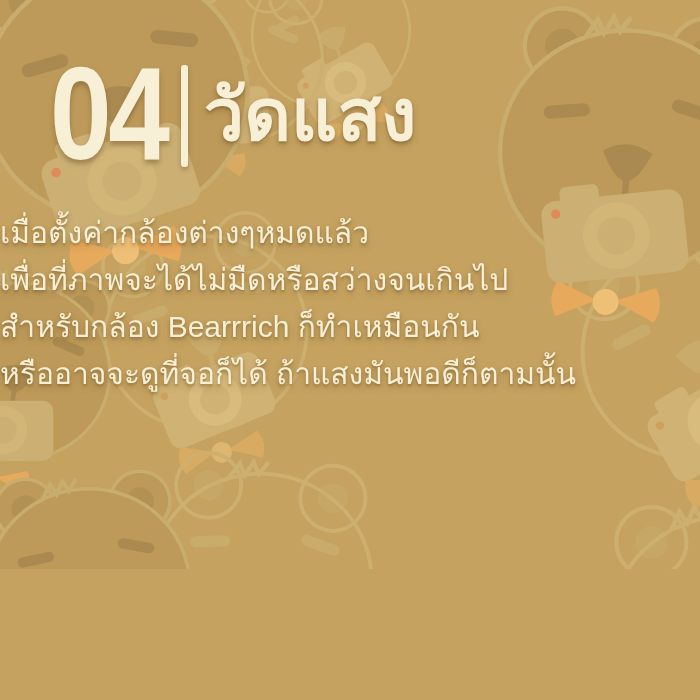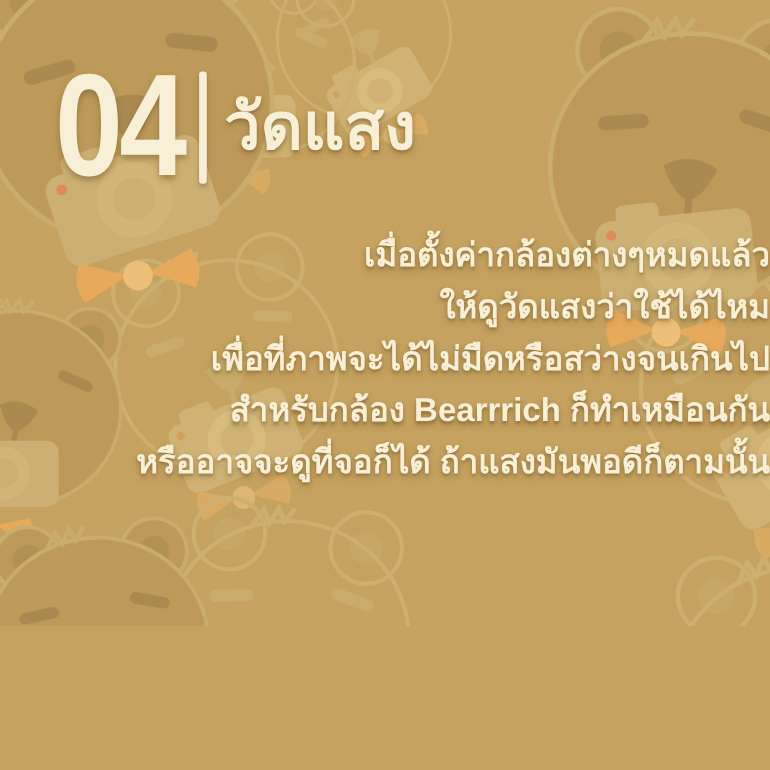--- a/index.html
+++ b/index.html
@@ -31,27 +31,27 @@
     transform:scaleX(.84);transform-origin:left center;
     text-shadow:0 4px 6px rgba(115,85,40,.5);
   }
   .header-divider{
     width:7px;height:102px;border-radius:3px;
     background:#f8f0d6;
     margin-left:-8px;margin-right:16px;margin-top:4px;
     box-shadow:0 3px 5px rgba(115,85,40,.45);
   }
   .header-title{
-    font-size:59px;font-weight:700;line-height:1;
+    font-size:72px;font-weight:700;line-height:1;
     margin-top:2px;
   }
   .body-text{
     position:absolute;top:209px;left:0;right:0;
-    text-align:right;
-    font-size:30px;font-weight:700;line-height:47px;
+    text-align:left;
+    font-size:30px;font-weight:400;line-height:47px;
   }
   .credits{
     position:absolute;right:47px;bottom:15px;
     text-align:right;
   }
   .credits-title{
     font-size:15px;font-weight:700;margin-bottom:10px;
     letter-spacing:.3px;
     text-shadow:0 1px 2px rgba(120,88,40,.5);
   }
@@ -114,20 +114,19 @@
   </svg>
 
   <div class="header">
     <div class="big-number cream">04</div>
     <div class="header-divider"></div>
     <div class="header-title cream soft-shadow">วัดแสง</div>
   </div>
 
   <div class="body-text cream soft-shadow">
     <div>เมื่อตั้งค่ากล้องต่างๆหมดแล้ว</div>
-    <div>ให้ดูวัดแสงว่าใช้ได้ไหม</div>
     <div>เพื่อที่ภาพจะได้ไม่มืดหรือสว่างจนเกินไป</div>
     <div>สำหรับกล้อง Bearrrich ก็ทำเหมือนกัน</div>
     <div>หรืออาจจะดูที่จอก็ได้ ถ้าแสงมันพอดีก็ตามนั้น</div>
   </div>
 
 
 </div>
 
 </body></html>

